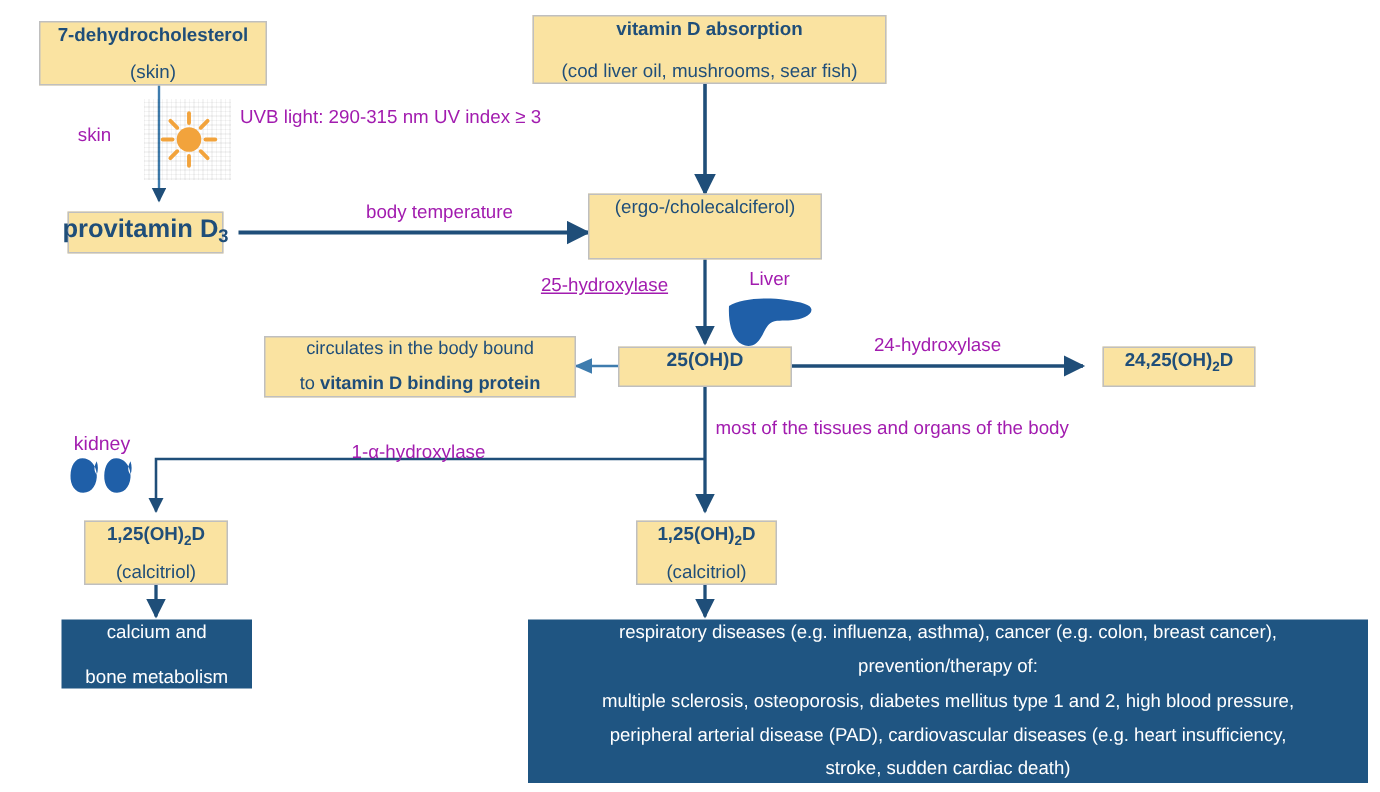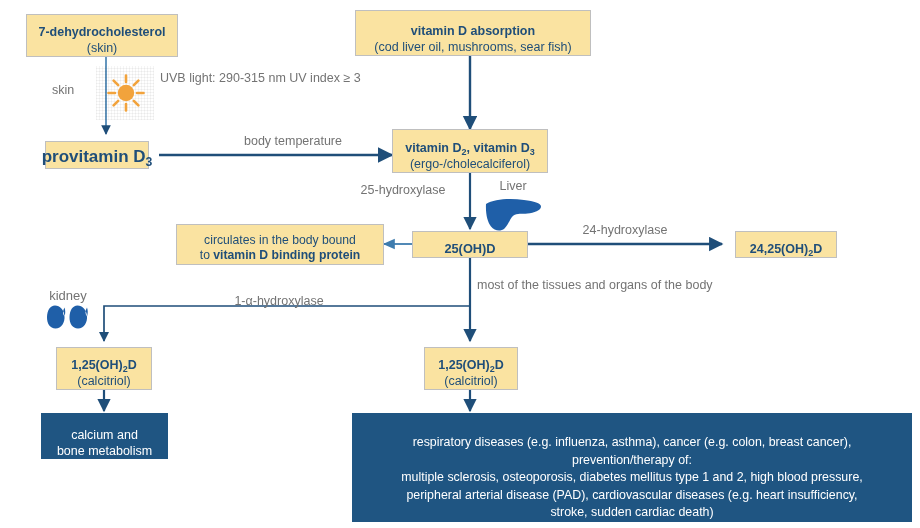--- a/index.html
+++ b/index.html
@@ -24,39 +24,39 @@
     width: 920px;
     height: 528px;
     pointer-events: none;
   }
   .node {
     position: absolute;
     box-sizing: border-box;
     display: flex;
     flex-direction: column;
     align-items: center;
-    justify-content: flex-end;
+    justify-content: space-between;
     text-align: center;
     line-height: 1.28;
   }
   .node.yellow {
     background: #FAE3A1;
     border: 1px solid #BFBFBF;
     color: #1F4E79;
   }
   .node.blue {
     background: #1F5582;
     color: #ffffff;
     border: none;
   }
   .node .ln { display: block; white-space: nowrap; }
   .b { font-weight: bold; }
   .lbl {
     position: absolute;
-    color: #737373;
+    color: #a21caf;
     text-align: center;
     line-height: 1.3;
     white-space: nowrap;
   }
   .sun-bg {
     position: absolute;
     background:
       repeating-linear-gradient(0deg, rgba(0,0,0,0.045) 0 1px, rgba(0,0,0,0) 1px 3px),
       repeating-linear-gradient(90deg, rgba(0,0,0,0.045) 0 1px, rgba(0,0,0,0) 1px 3px);
   }
@@ -142,21 +142,20 @@
   <div class="node yellow" style="left:355px; top:10px; width:236px; height:46px; font-size:12.5px;">
     <span class="ln b">vitamin D absorption</span>
     <span class="ln">(cod liver oil, mushrooms, sear fish)</span>
   </div>
 
   <div class="node yellow" style="left:45px; top:141px; width:104px; height:28px; font-size:17px;">
     <span class="ln b"><span>provitamin D</span><sub>3</sub></span>
   </div>
 
   <div class="node yellow" style="left:392px; top:129px; width:156px; height:44px; font-size:12.5px;">
-    <span class="ln b"><span>vitamin D</span><sub>2</sub><span>, vitamin D</span><sub>3</sub></span>
     <span class="ln">(ergo-/cholecalciferol)</span>
   </div>
 
   <div class="node yellow" style="left:176px; top:224px; width:208px; height:41px; font-size:12.2px;">
     <span class="ln">circulates in the body bound</span>
     <span class="ln"><span>to </span><span class="b">vitamin D binding protein</span></span>
   </div>
 
   <div class="node yellow" style="left:412px; top:231px; width:116px; height:27px; font-size:12.8px;">
     <span class="ln b">25(OH)D</span>
@@ -192,21 +191,21 @@
   <div class="lbl" style="left:38px; top:82px; width:50px; font-size:12.5px;">skin</div>
 
   <div class="lbl" style="left:160px; top:70px; width:120px; font-size:12.5px; text-align:left;">
     <span class="ln">UVB light:</span>
     <span class="ln">290-315 nm</span>
     <span class="ln">UV index ≥ 3</span>
   </div>
 
   <div class="lbl" style="left:218px; top:133px; width:150px; font-size:12.5px;text-align:center;">body temperature</div>
 
-  <div class="lbl" style="left:348px; top:182px; width:110px; font-size:12.5px;">25-hydroxylase</div>
+  <div class="lbl" style="left:348px; top:182px; width:110px; font-size:12.5px;text-decoration:underline;">25-hydroxylase</div>
 
   <div class="lbl" style="left:485px; top:178px; width:56px; font-size:12.5px;">Liver</div>
 
   <div class="lbl" style="left:565px; top:222px; width:120px; font-size:12.5px;">24-hydroxylase</div>
 
   <div class="lbl" style="left:214px; top:293px; width:130px; font-size:12.5px;">1-α-hydroxylase</div>
 
   <div class="lbl" style="left:40px; top:288px; width:56px; font-size:13px;">kidney</div>
 
   <div class="lbl" style="left:477px; top:277px; width:136px; font-size:12.5px; text-align:right;">

